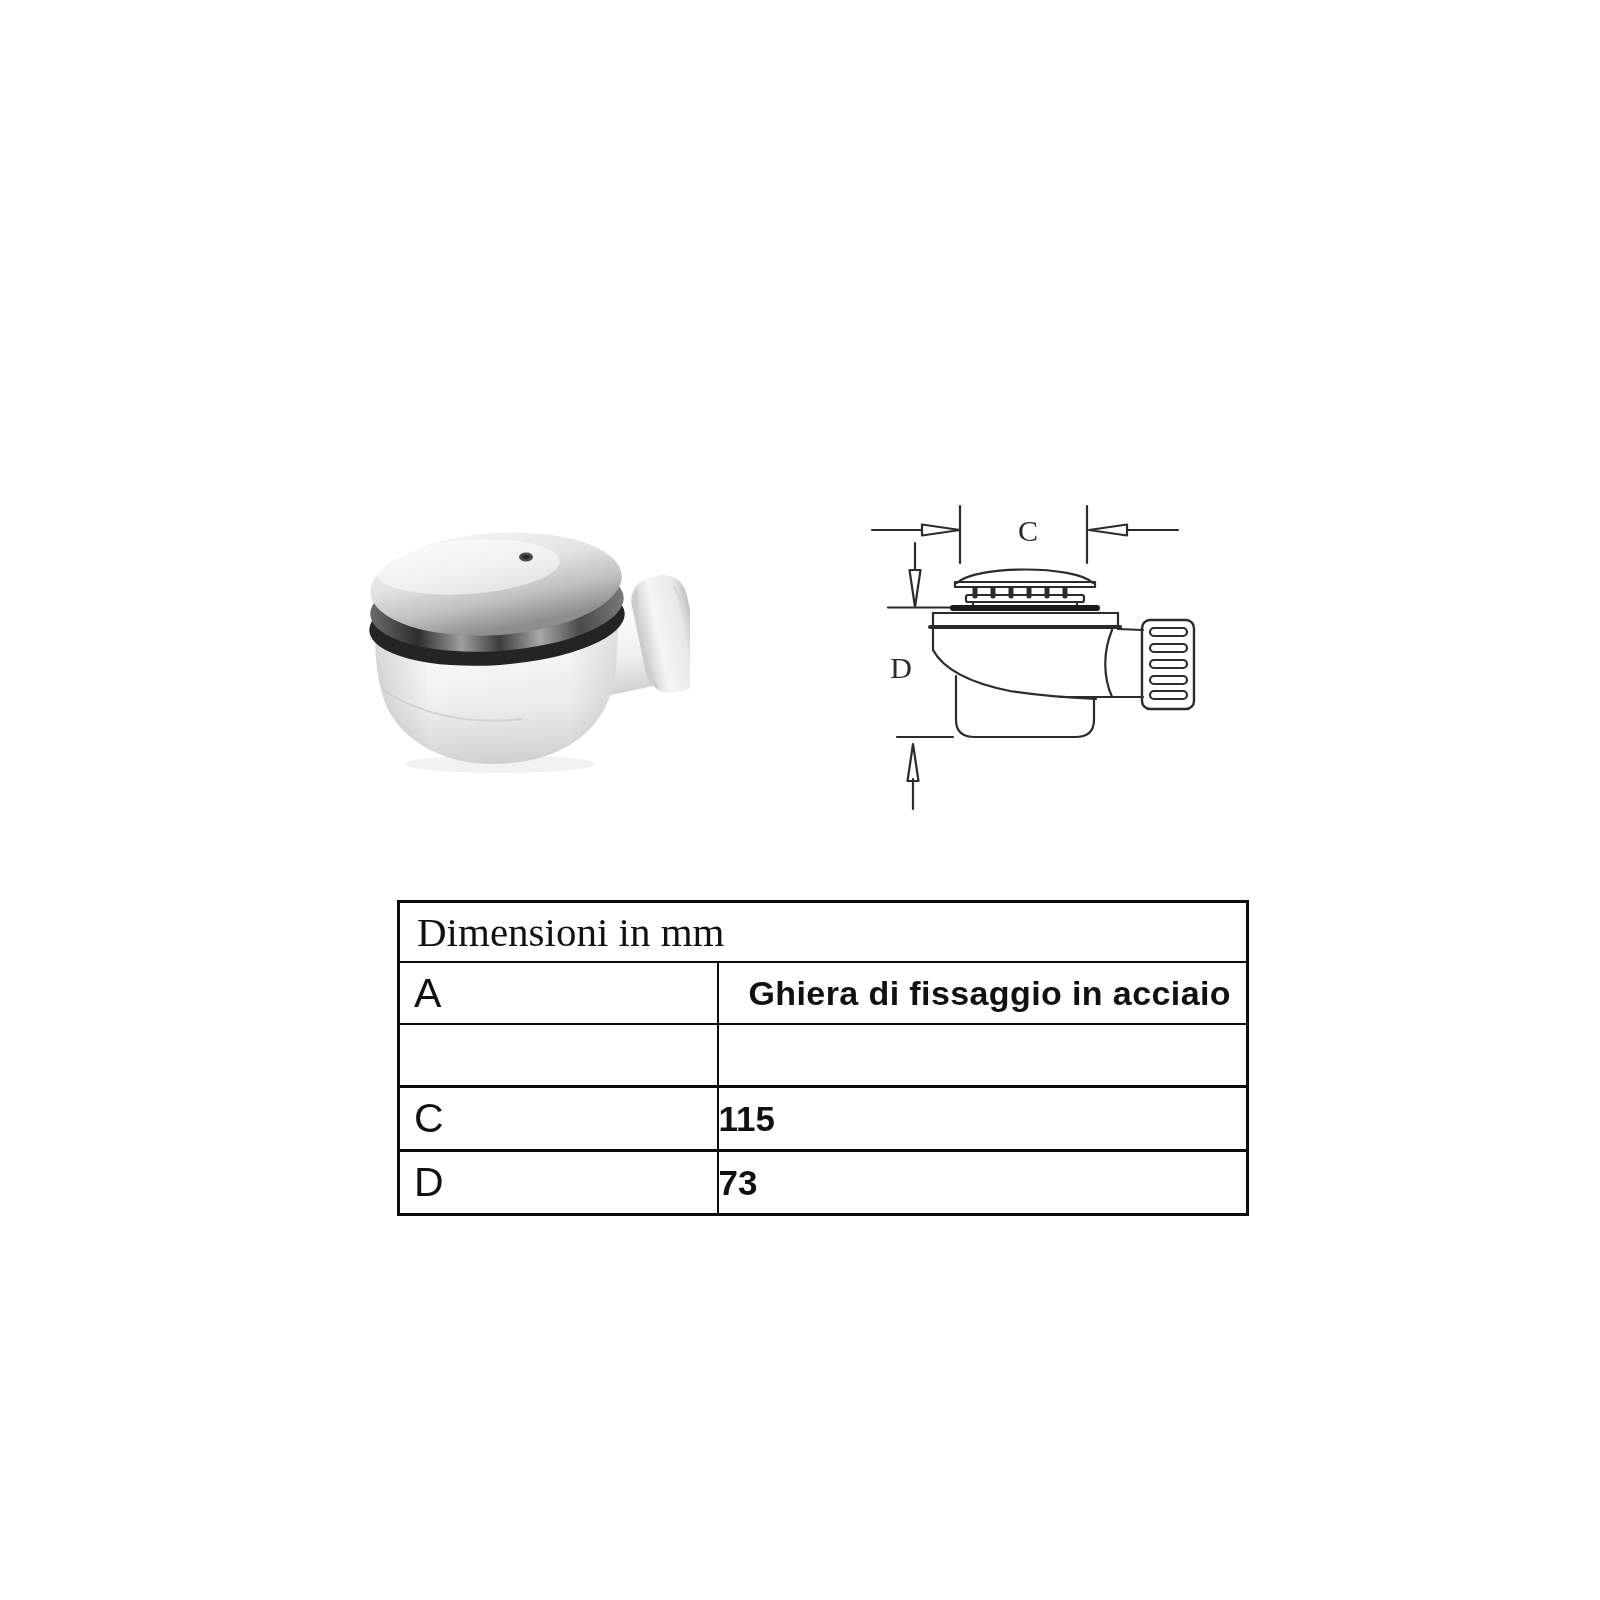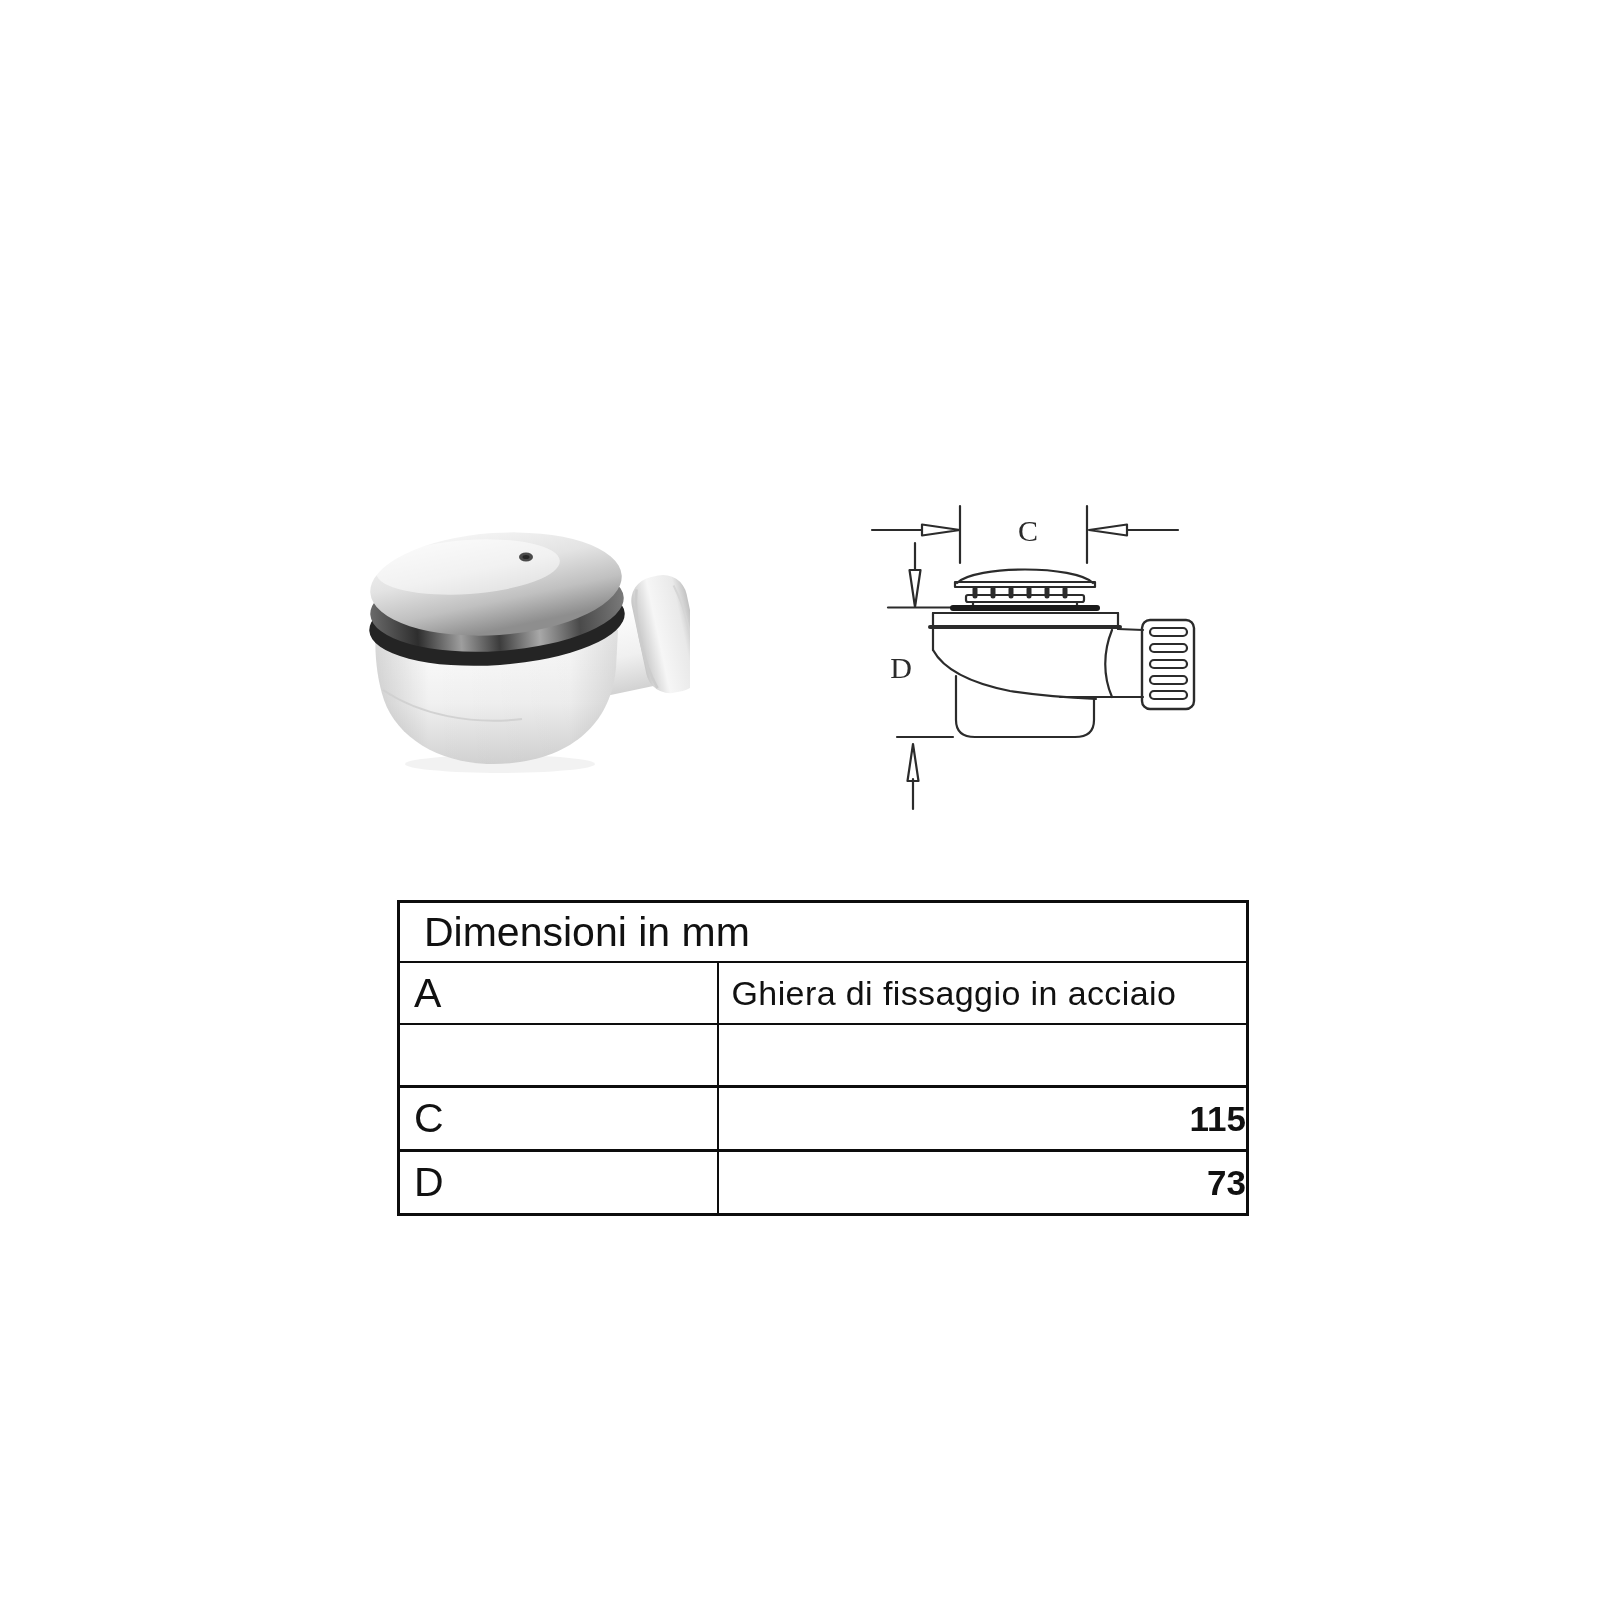--- a/index.html
+++ b/index.html
@@ -17,27 +17,27 @@
   .dim-table td{
     border:2px solid #0d0d0d;
     vertical-align:middle;
     padding:0;
     font-size:41px;
     line-height:1;
     overflow:hidden;
     white-space:nowrap;
   }
   .dim-table{border:3px solid #0d0d0d;}
-  .dim-table .r-head td{height:58px;padding-left:24px;}
+  .dim-table .r-head td{height:58px;padding-left:17px;font-family:Liberation Serif, serif;}
   .dim-table .r-a td{height:60px;}
   .dim-table .r-empty td{height:60px;}
   .dim-table .r-c td,.dim-table .r-d td{height:61px;border-top-width:3px;}
   .dim-table td.key{padding-left:14px;}
-  .dim-table td.val-left{font-weight:normal;font-size:34px;padding-left:13px;letter-spacing:0.4px;border-radius:10px;}
-  .dim-table td.val-center{font-weight:bold;font-size:35px;text-align:right;}
+  .dim-table td.val-left{font-weight:bold;font-size:34px;padding-left:30px;letter-spacing:0.4px;border-radius:10px;}
+  .dim-table td.val-center{font-weight:bold;font-size:35px;text-align:left;}
   .diag-label{font-family:"Liberation Serif",serif;font-size:30px;fill:#2b2b2b;}
 </style>
 </head>
 <body>
 
 <div class="canvas">
 
   <div class="photo-wrap">
     <svg width="340" height="280" viewBox="350 505 340 280" xmlns="http://www.w3.org/2000/svg">
       <defs>

